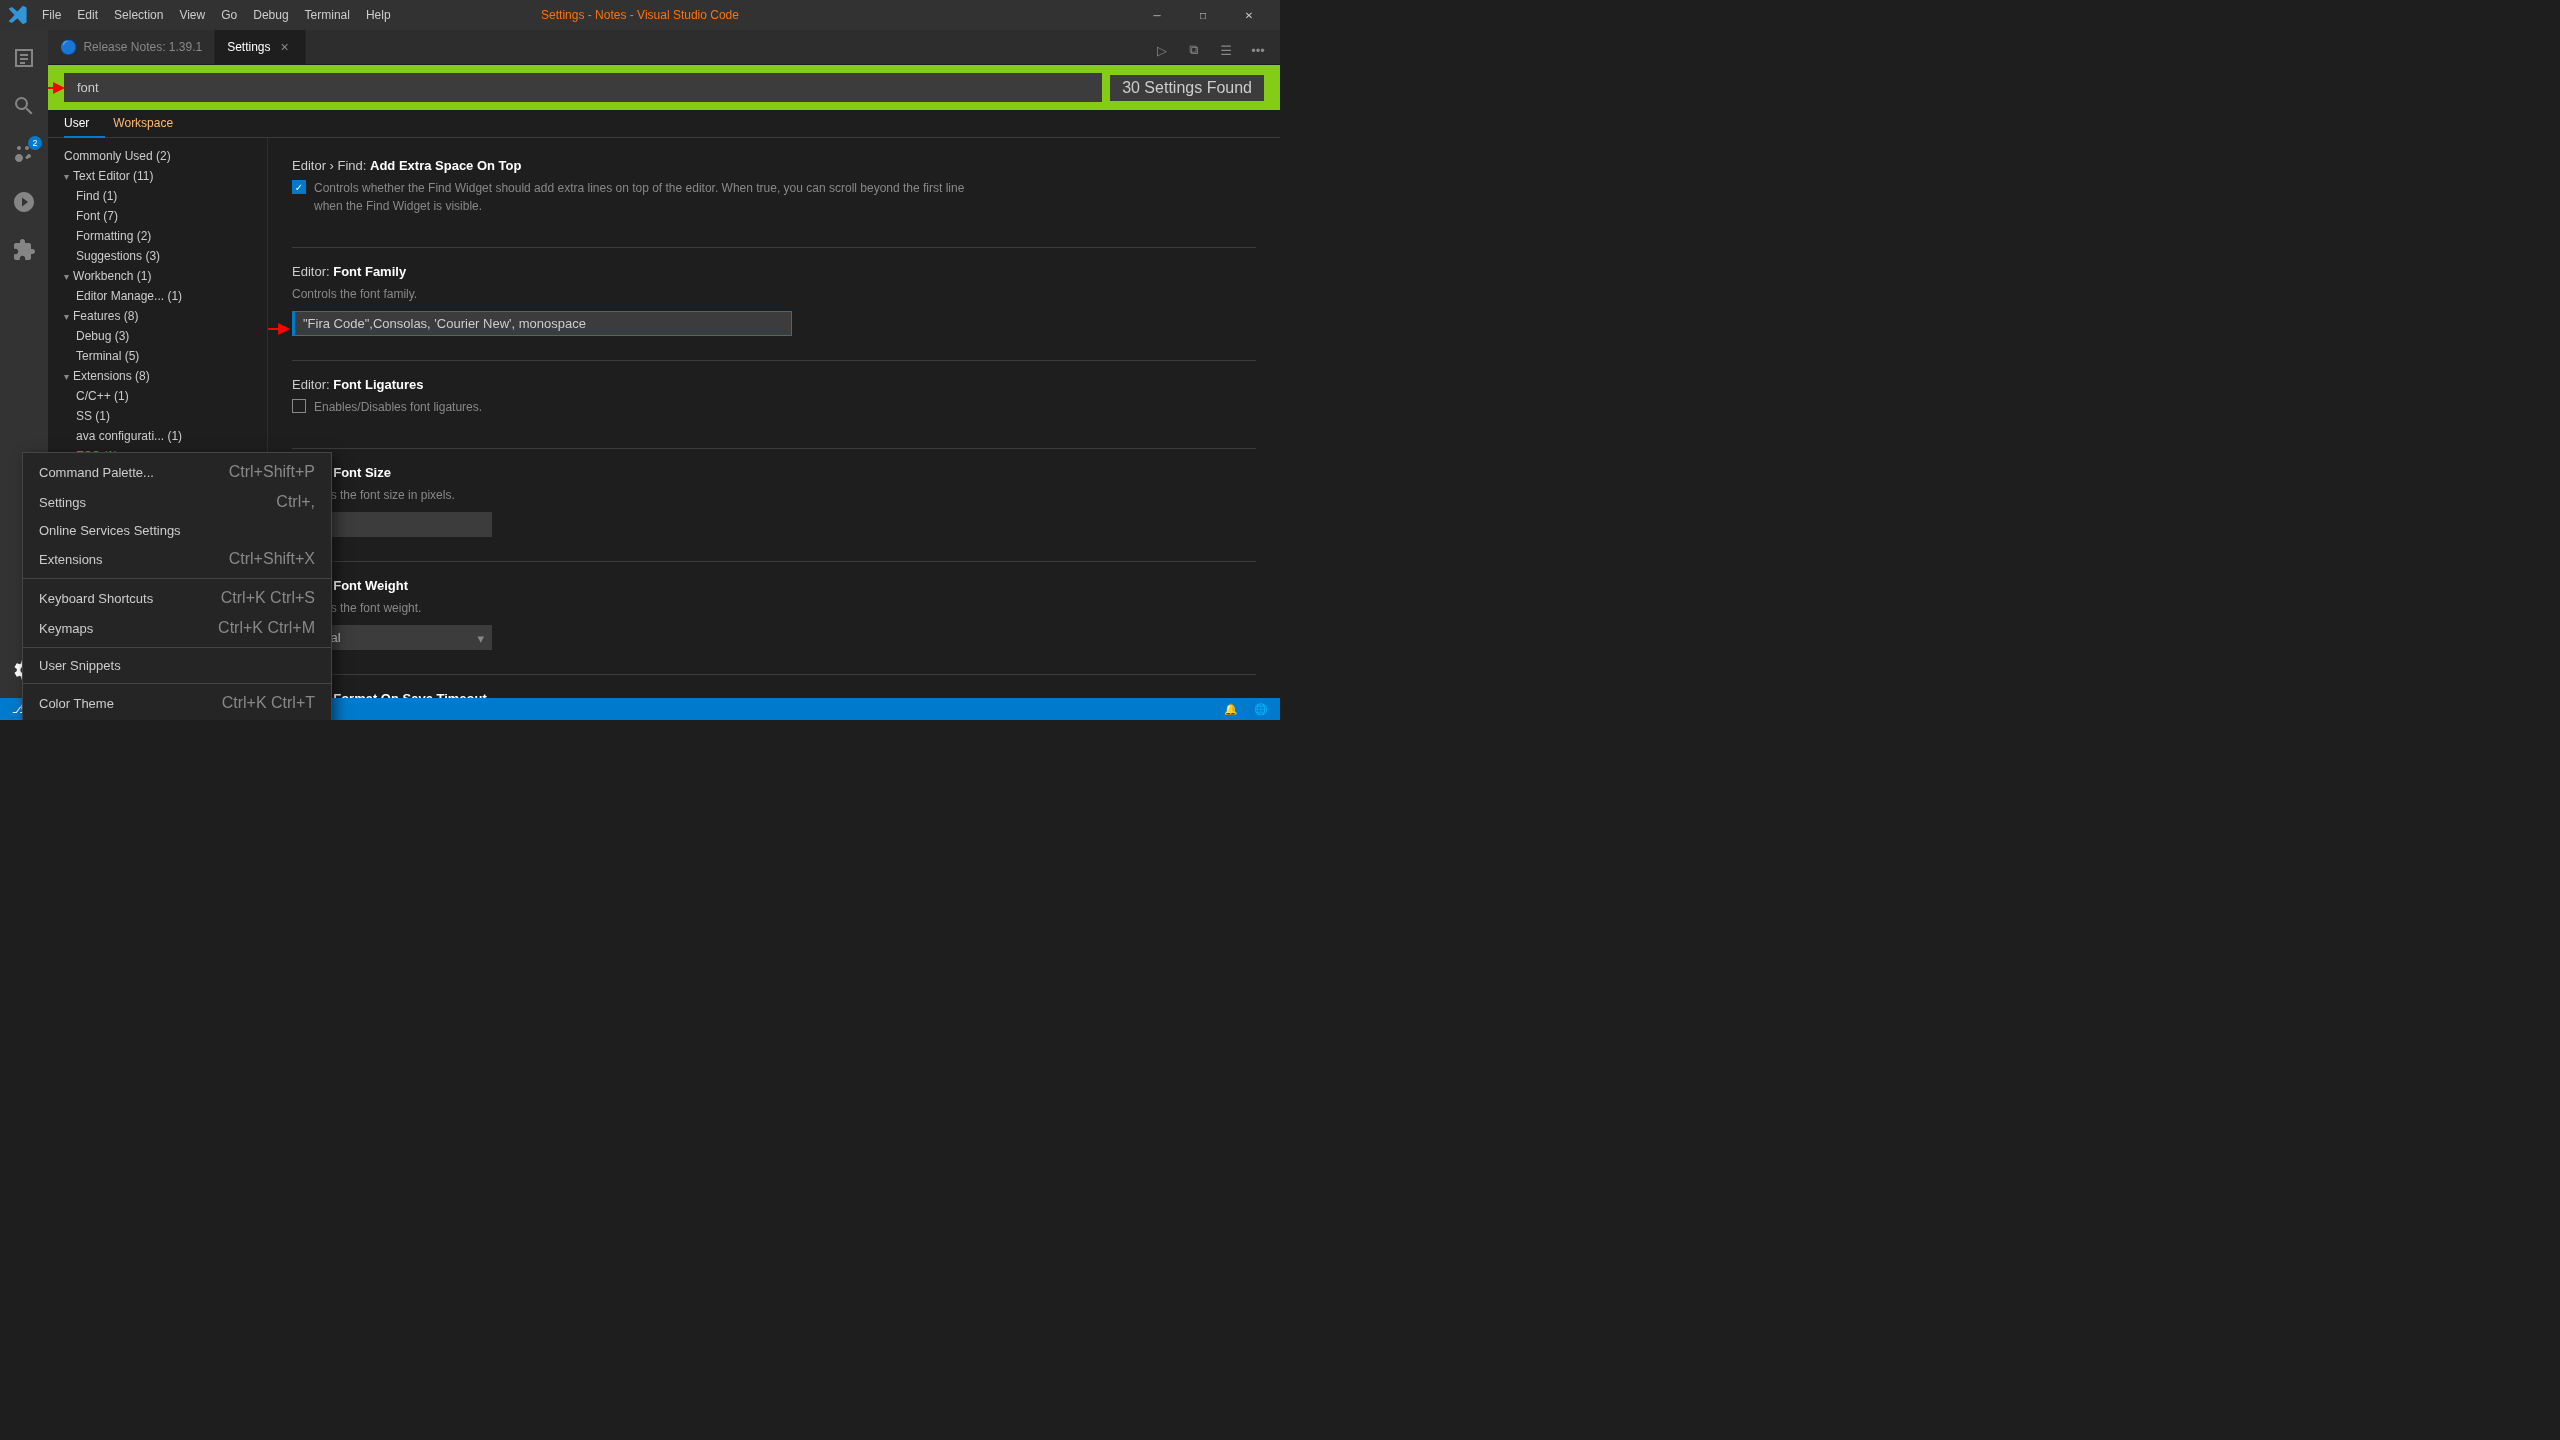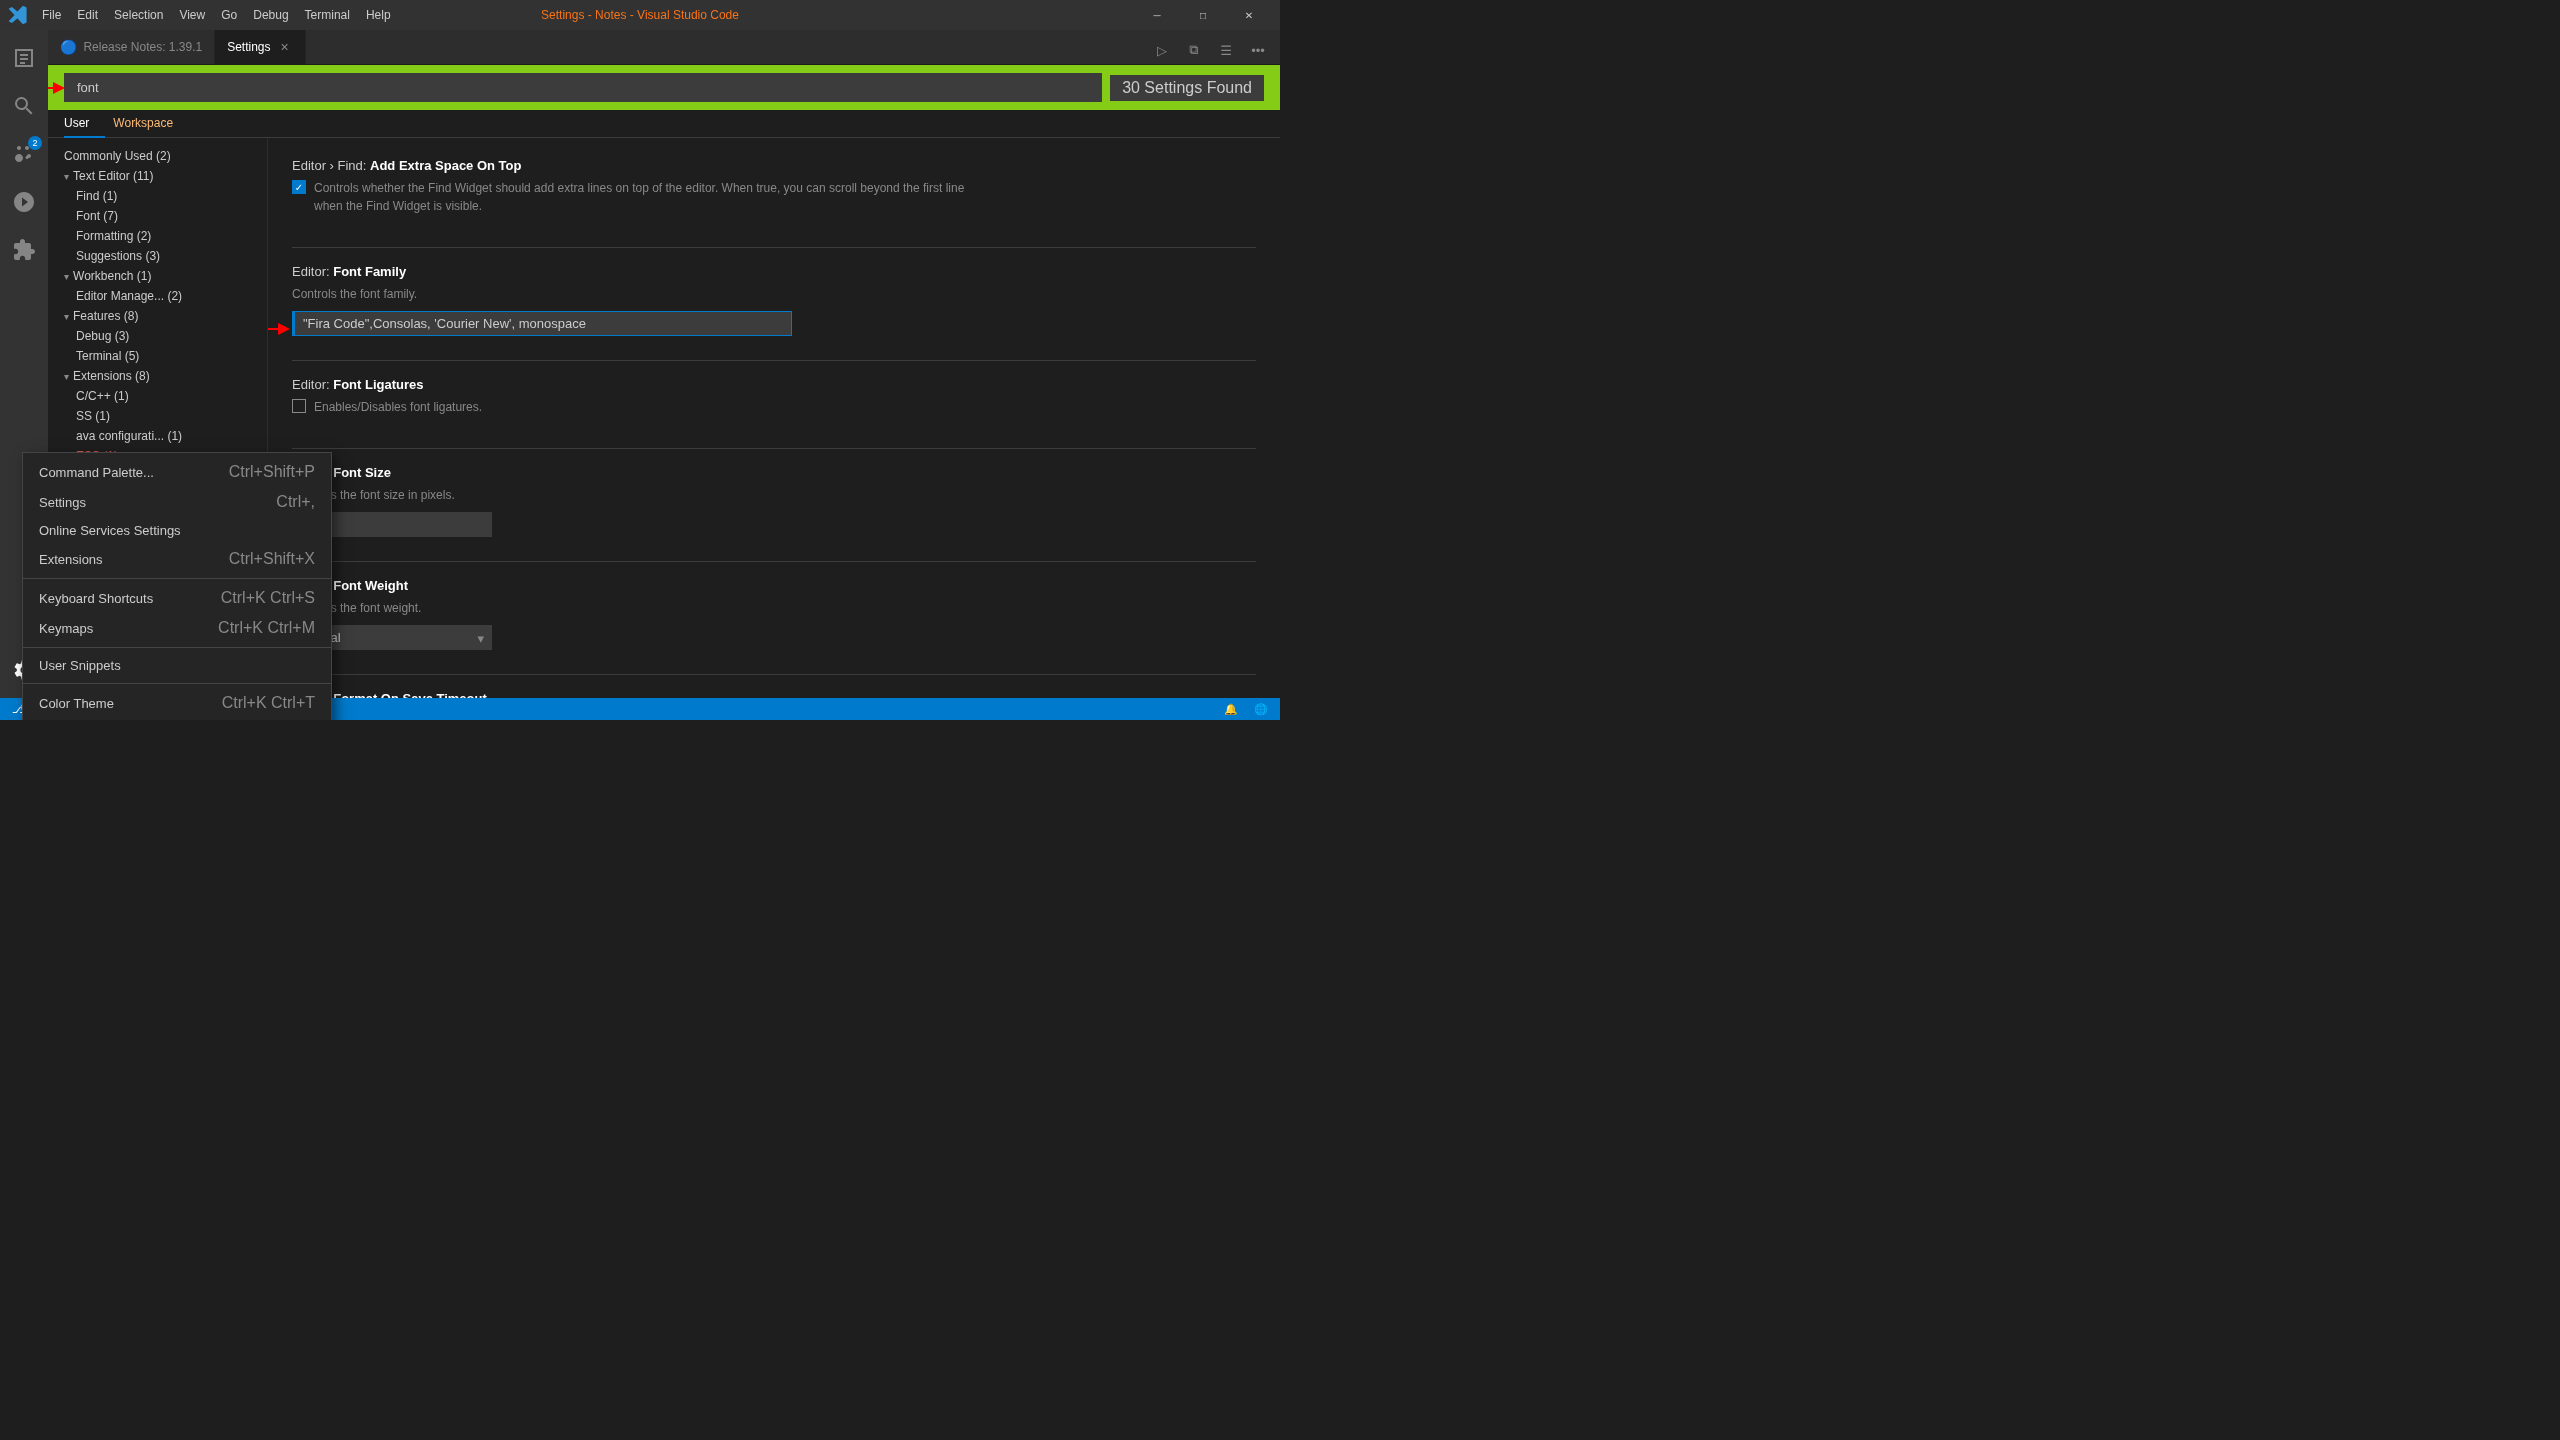--- a/index.html
+++ b/index.html
@@ -512,21 +512,21 @@
       <div class="settings-body">
 
         <div class="settings-nav">
           <div class="nav-item">Commonly Used (2)</div>
           <div class="nav-item"><span class="arrow">▾</span> Text Editor (11)</div>
           <div class="nav-item indent1">Find (1)</div>
           <div class="nav-item indent1">Font (7)</div>
           <div class="nav-item indent1">Formatting (2)</div>
           <div class="nav-item indent1">Suggestions (3)</div>
           <div class="nav-item"><span class="arrow">▾</span> Workbench (1)</div>
-          <div class="nav-item indent1">Editor Manage... (2)</div>
+          <div class="nav-item indent1">Editor Manage... (1)</div>
           <div class="nav-item"><span class="arrow">▾</span> Features (8)</div>
           <div class="nav-item indent1">Debug (3)</div>
           <div class="nav-item indent1">Terminal (5)</div>
           <div class="nav-item"><span class="arrow">▾</span> Extensions (8)</div>
           <div class="nav-item indent1">C/C++ (1)</div>
           <div class="nav-item indent1">SS (1)</div>
           <div class="nav-item indent1">ava configurati... (1)</div>
           <div class="nav-item indent1" style="text-decoration:line-through; color:#e05555;">ESS (1)</div>
           <div class="nav-item indent1">Markdown (3)</div>
           <div class="nav-item indent1">CSS (Sass) (1)</div>

